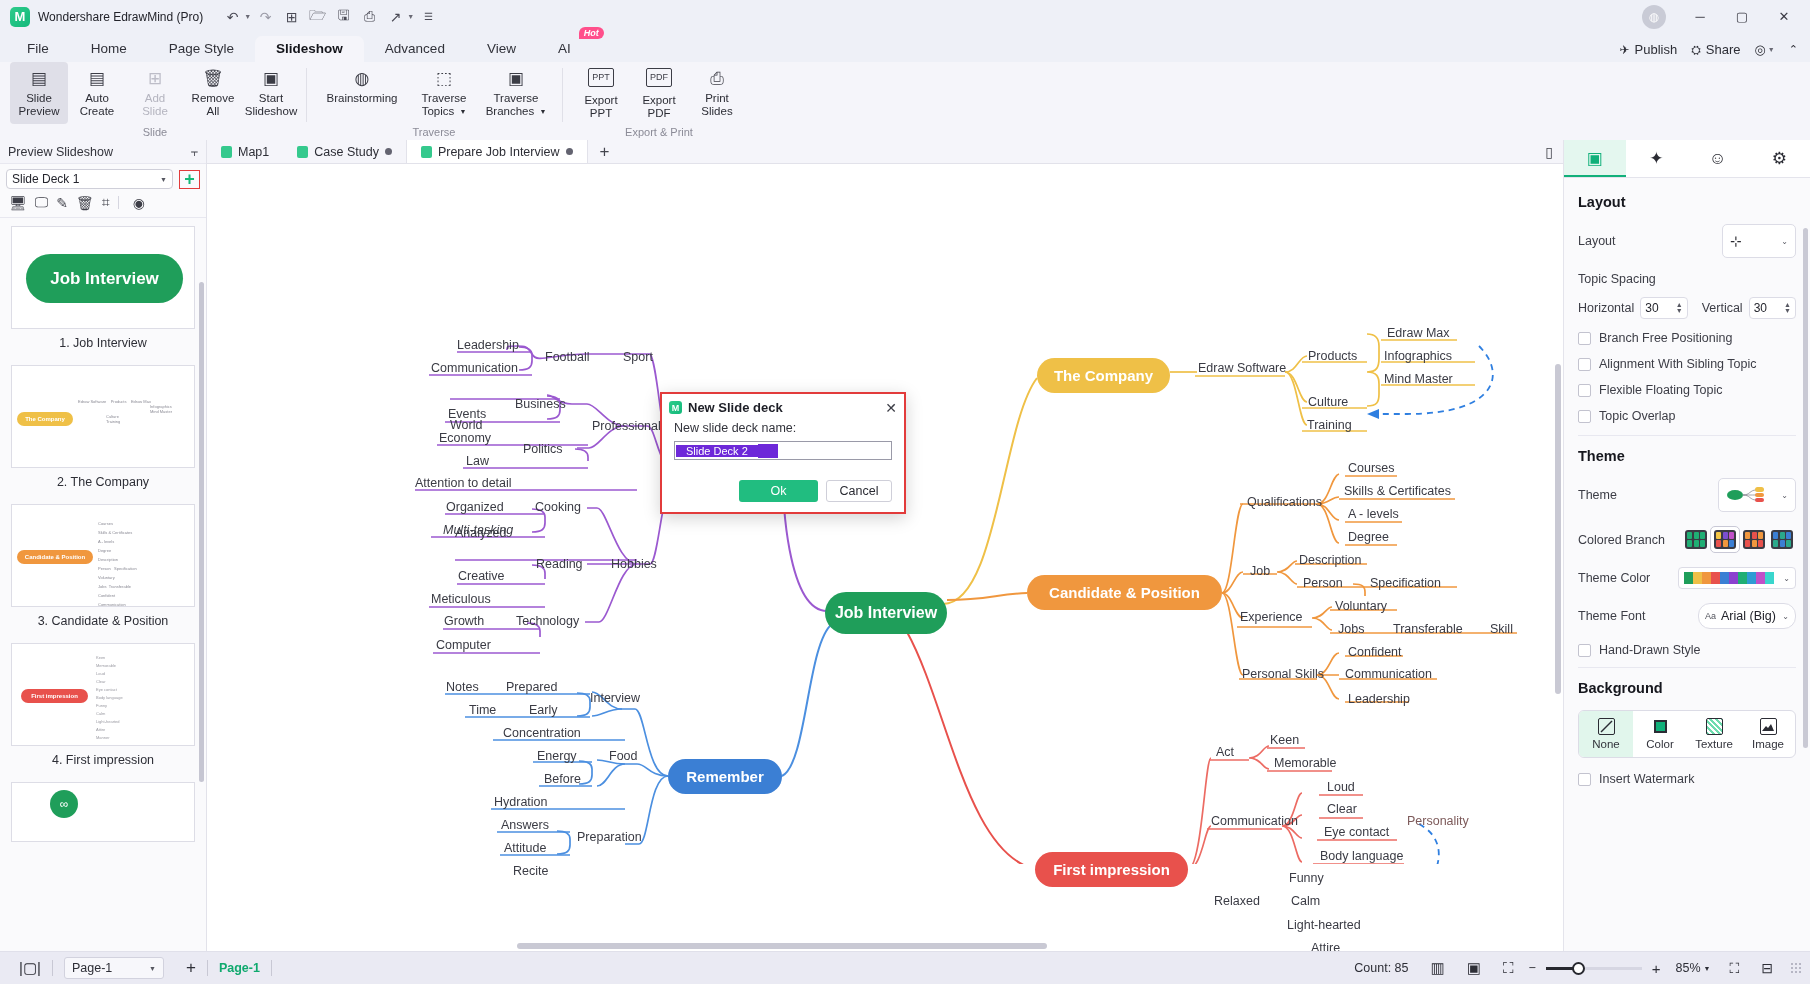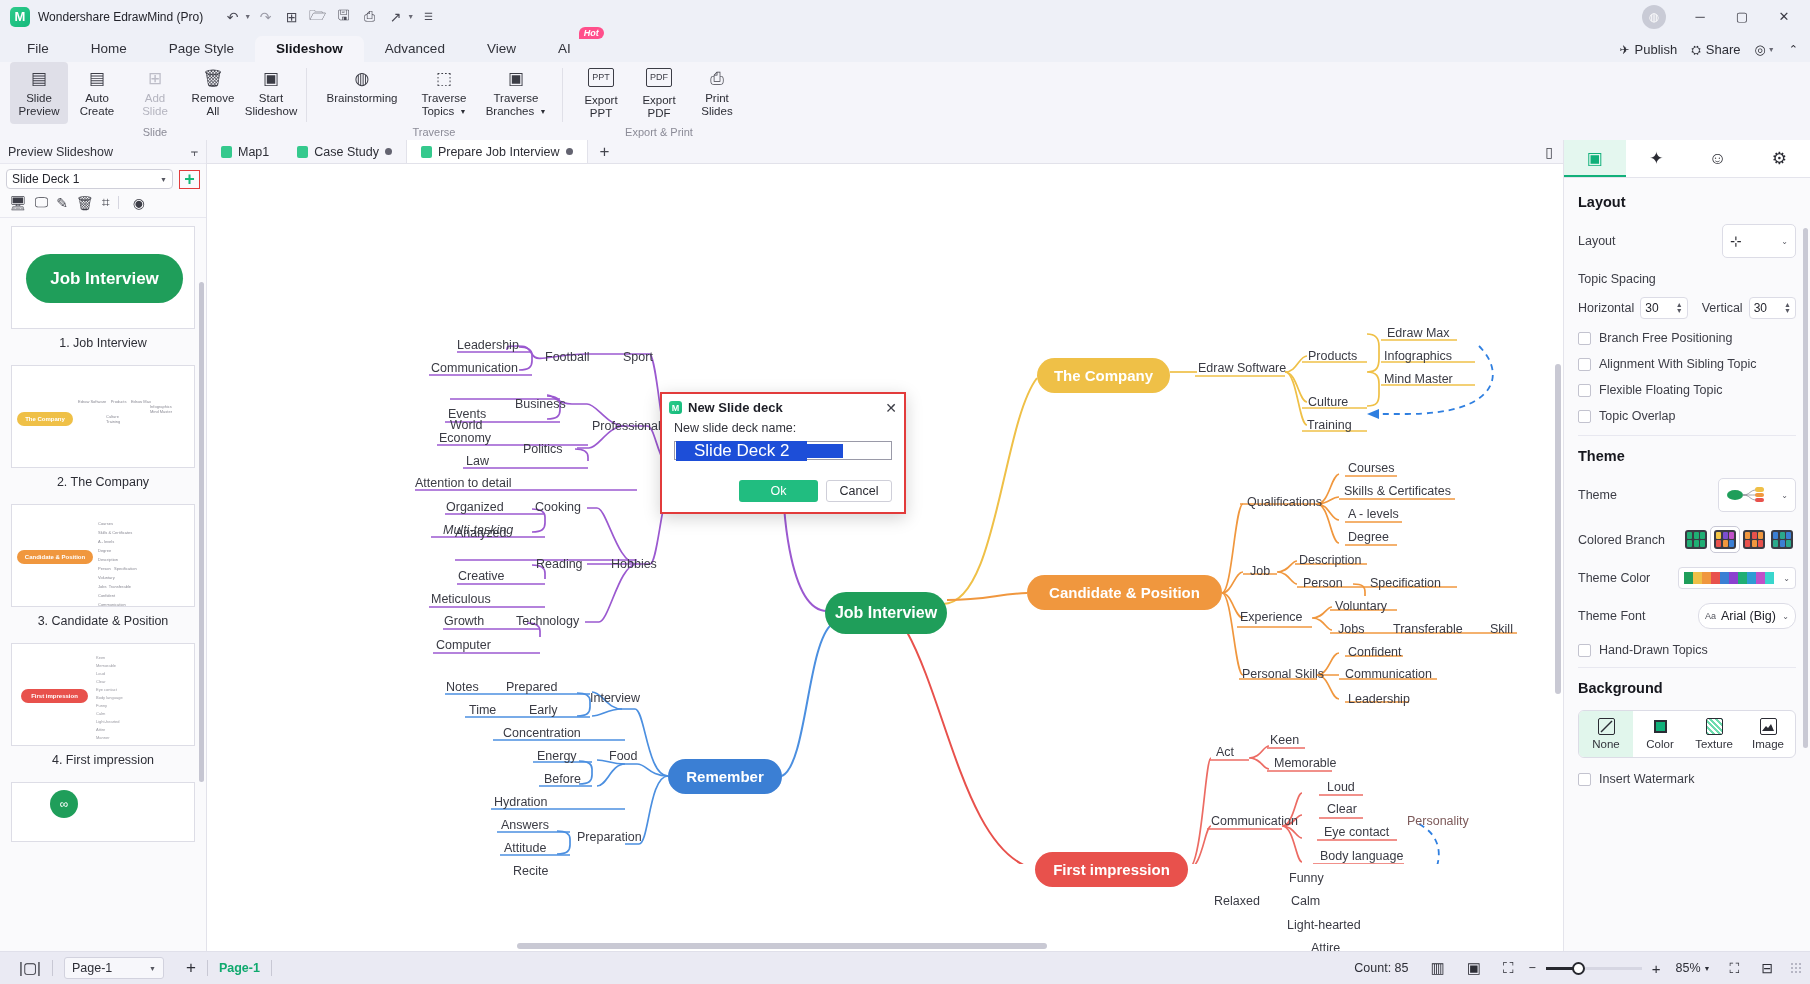--- a/index.html
+++ b/index.html
@@ -142,21 +142,21 @@
   .modal{position:absolute;left:660px;top:392px;width:246px;height:122px;background:#fff;border:2px solid #e23b3b;
          box-shadow:0 4px 16px rgba(0,0,0,.18);display:flex;flex-direction:column;pointer-events:auto;}
   .modal-head{height:27px;display:flex;align-items:center;padding:0 7px;gap:6px;}
   .modal-logo{width:13px;height:13px;border-radius:3px;background:linear-gradient(135deg,#2ecb8b,#13b97b);
               display:flex;align-items:center;justify-content:center;color:#fff;font-size:9px;font-weight:bold;}
   .modal-title{font-size:13px;font-weight:bold;color:#1d1e26;}
   .modal-close{margin-left:auto;font-size:14px;color:#3c3d46;}
   .modal-body{padding:0 12px;}
   .modal-label{font-size:12.5px;color:#33343c;margin-bottom:6px;}
   .modal-input{height:19px;border:1px solid #9a9aa8;background:#fff;display:flex;align-items:center;padding:0 1px;}
-  .modal-input span{background:#1d4ed8;color:#fff;font-size:17px;padding:0 18px;}
+  .modal-input span{background:#6d28d9;color:#fff;font-size:11px;padding:0 10px;}
   .modal-caret{width:1px;height:14px;background:#111;margin-left:0px;}
   .modal-foot{margin-top:auto;display:flex;justify-content:flex-end;gap:8px;padding:0 12px 10px;}
   .btn{height:22px;border-radius:3px;font-size:12.5px;display:flex;align-items:center;justify-content:center;}
   .btn-ok{width:79px;background:#21bd80;color:#fff;}
   .btn-cancel{width:66px;background:#fff;border:1px solid #cfcfd9;color:#2a2b33;}
 </style>
 </head>
 <body>
 
 <div id="app">
@@ -766,21 +766,21 @@
           <span class="spacer"></span>
           <div class="fontbox">
             <span style="font-size:9px;color:#55565f;">Aa</span>
             <span>Arial (Big)</span>
             <span style="margin-left:auto;font-size:8px;color:#5a5b65;">⌄</span>
           </div>
         </div>
 
         <div class="ckrow" style="margin-bottom:10px;">
           <span class="ck"></span>
-          <span class="cklabel">Hand-Drawn Topics</span>
+          <span class="cklabel">Hand-Drawn Style</span>
         </div>
 
         <div class="divider"></div>
         <div class="sechead">Background</div>
 
         <div class="bgrow">
           <div class="bgitem sel">
             <span class="bgicon">
               <svg width="13" height="13">
                   <line x1="1" y1="12" x2="12" y2="1" stroke="#2b2c34" stroke-width="1.4"></line>

